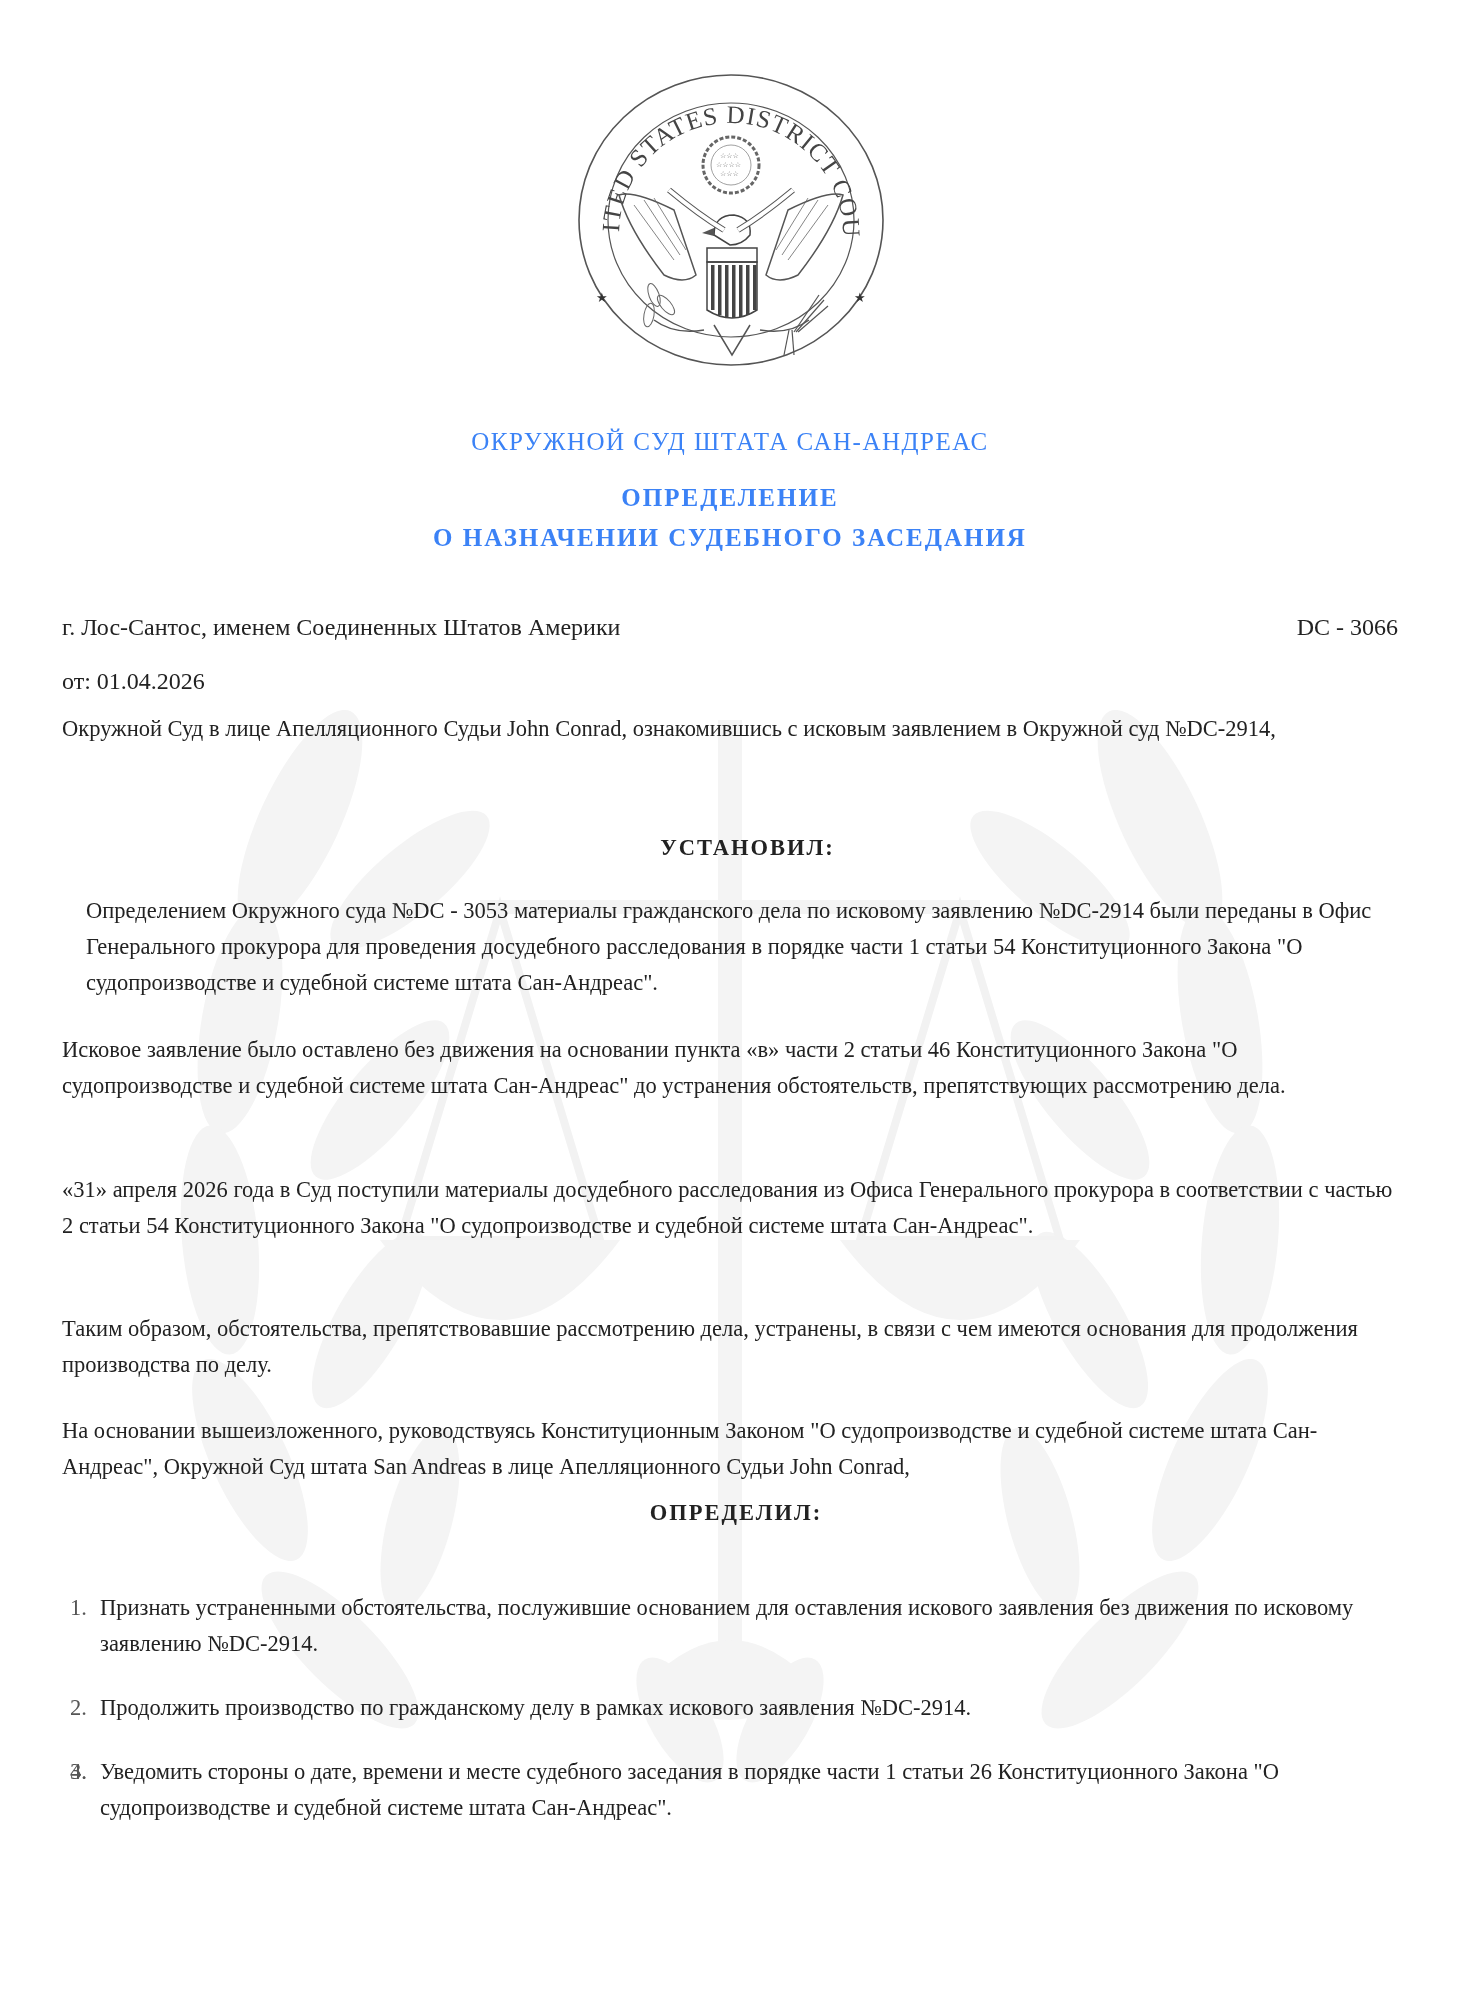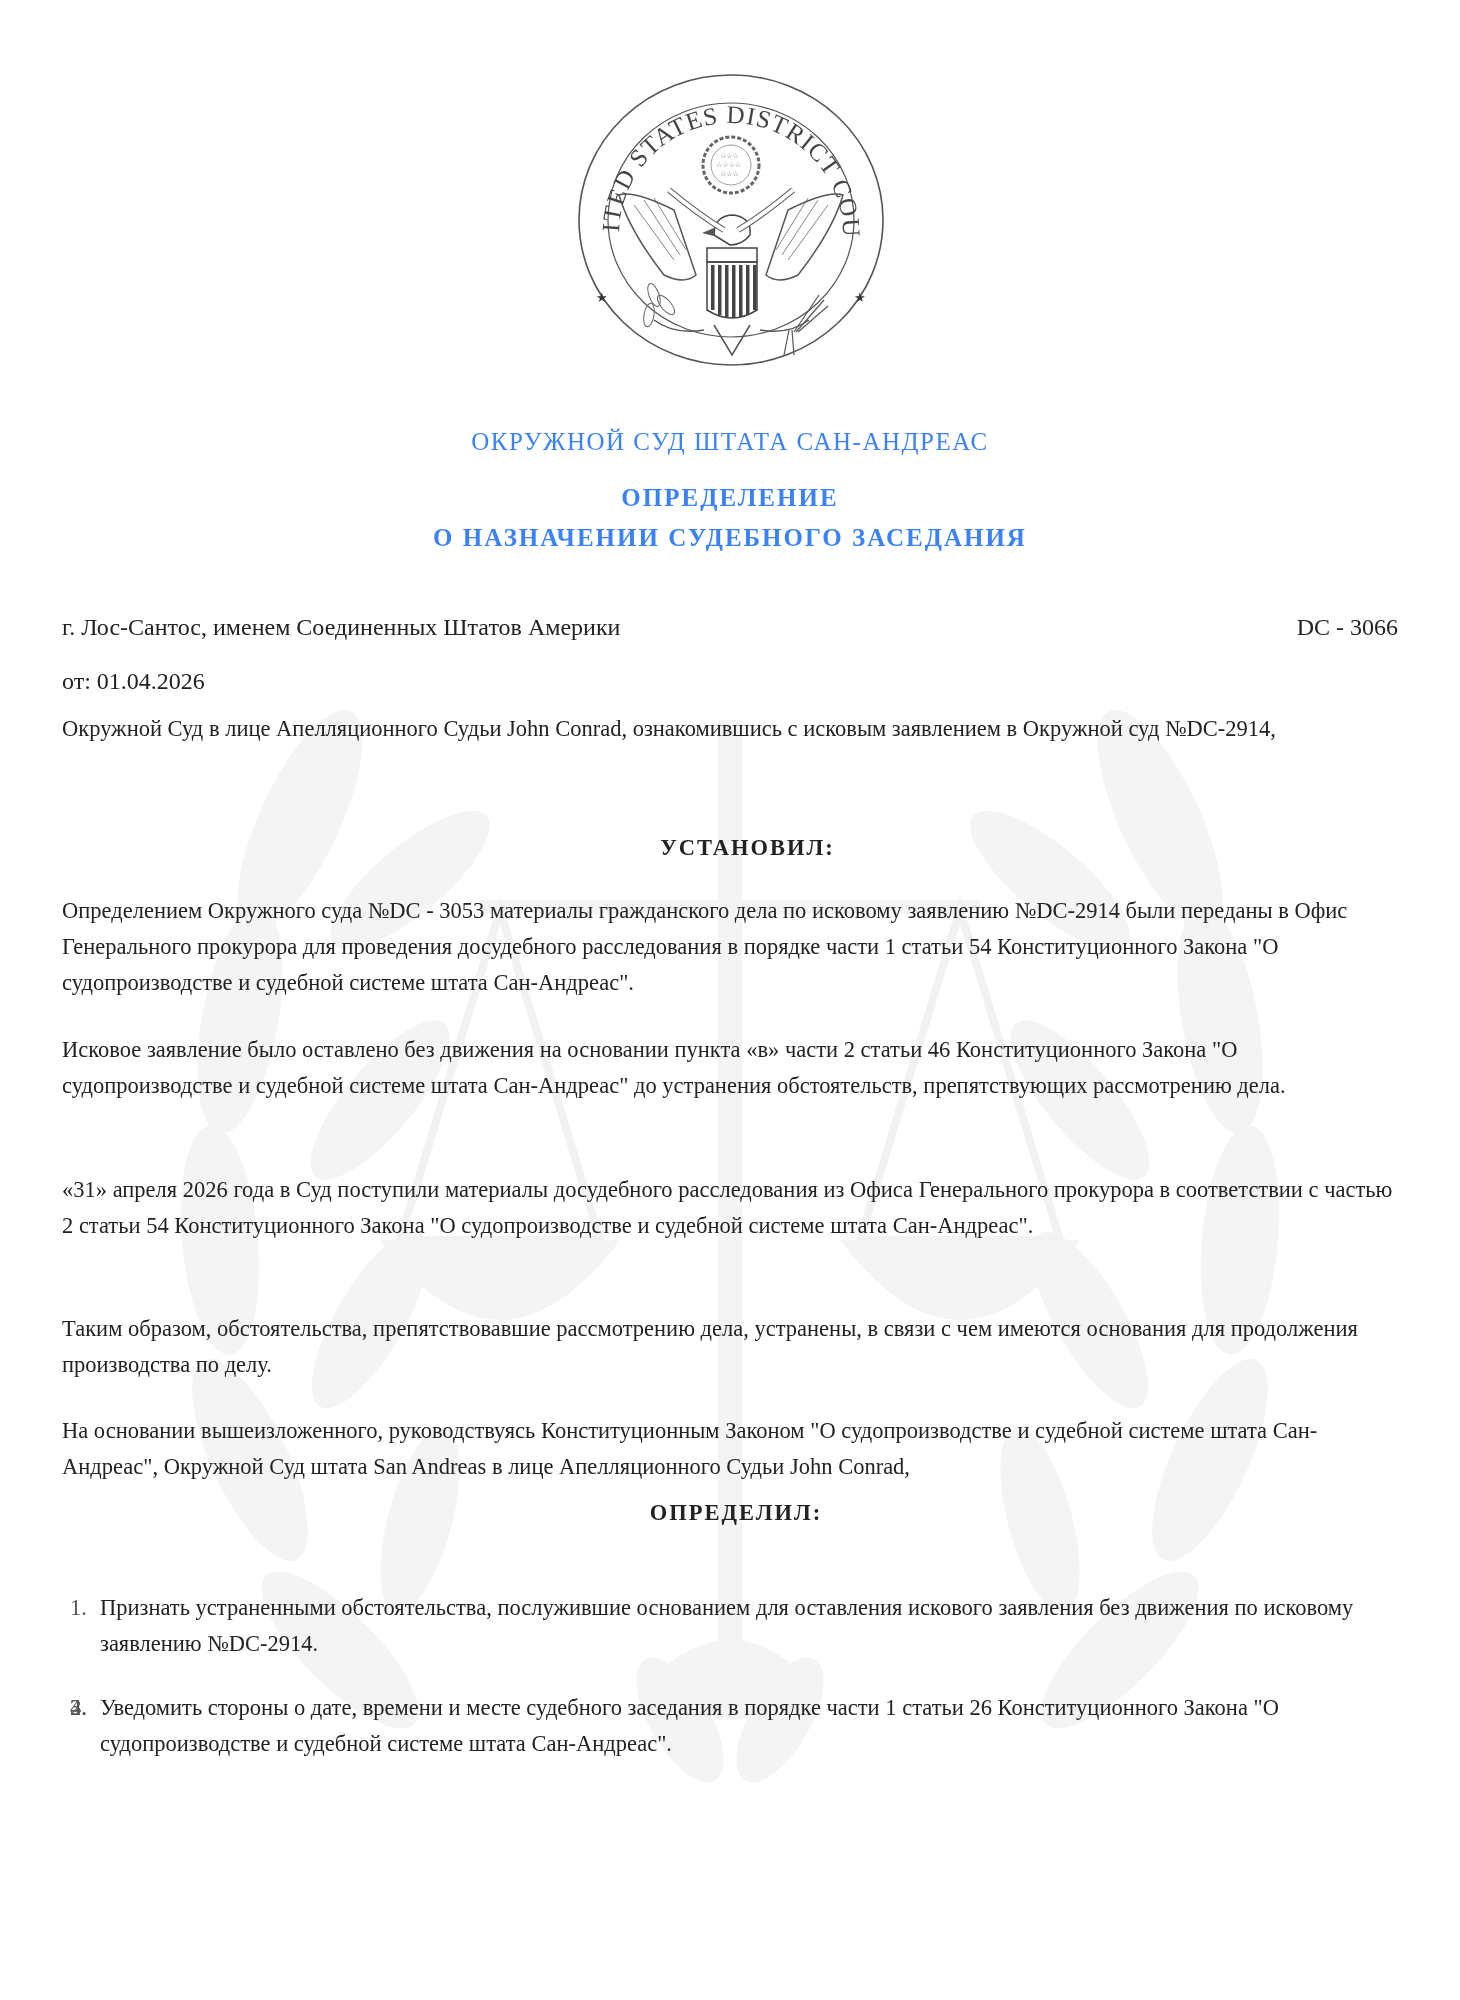--- a/index.html
+++ b/index.html
@@ -89,21 +89,21 @@
     .h-established { top: 835px; padding-left: 35px; }
     .h-decided { top: 1500px; margin-left: 12px; }
     .body-par {
       position: absolute;
       left: 62px;
       right: 62px;
       font-size: 22.5px;
       line-height: 36px;
       margin: 0;
     }
-    .p1 { top: 893px; }
+    .p1 { top: 893px; margin-left: 24px; }
     .p2 { top: 1032px; }
     .p3 { top: 1172px; }
     .p4 { top: 1311px; }
     .p5 { top: 1413px; }
     .decision-list {
       position: absolute;
       left: 62px;
       right: 62px;
       top: 1590px;
       margin: 0;
@@ -262,20 +262,21 @@
 
   <div class="section-heading h-decided">ОПРЕДЕЛИЛ:</div>
 
   <ol class="decision-list">
     <li>
       <span class="num">1.</span>
       <span>Признать устраненными обстоятельства, послужившие основанием для оставления искового заявления без движения по исковому заявлению №DC-2914.</span>
     </li>
     <li>
       <span class="num">2.</span>
+      <span>Продолжить производство по гражданскому делу в рамках искового заявления №DC-2914.</span>
     </li>
     <li>
       <span class="num">3.</span>
     </li>
     <li>
       <span class="num">4.</span>
       <span>Уведомить стороны о дате, времени и месте судебного заседания в порядке части 1 статьи 26 Конституционного Закона "О судопроизводстве и судебной системе штата Сан-Андреас".</span>
     </li>
   </ol>
 

